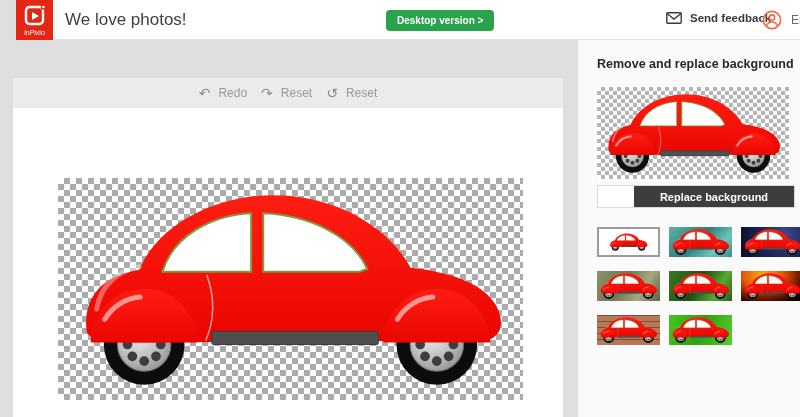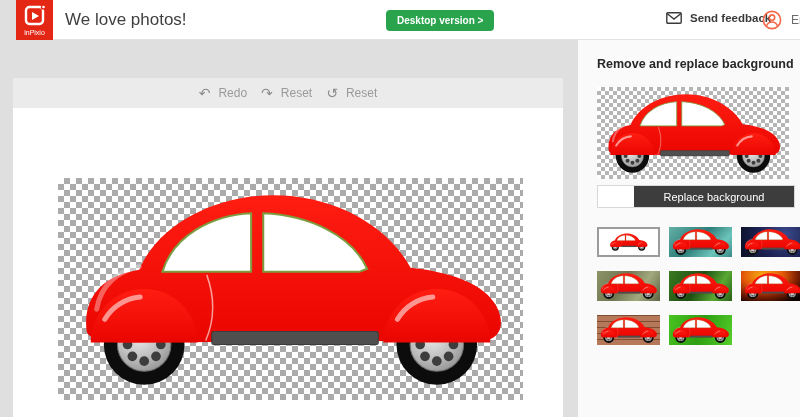--- a/index.html
+++ b/index.html
@@ -42,21 +42,21 @@
 
   
   .sidebar { position:absolute; left:578px; top:40px; width:222px; height:377px; background:#fafafa;padding-left:32px; }
   .sb-title { position:absolute; left:19px; top:17px; font-size:12.5px; font-weight:bold; color:#272727; }
   .preview { position:absolute; left:19px; top:47px; width:192px; height:92px;
     background:repeating-conic-gradient(#b5b5b5 0% 25%, #ffffff 0% 50%);
     background-size:8px 8px; }
   .tabs { position:absolute; left:19px; top:145px; width:198px; height:23px;
     display:flex; border:1px solid #d8d8d8; background:#ffffff; }
   .tab { flex:1 1 0; display:flex; align-items:center; justify-content:center;
-    font-size:11px; font-weight:normal; color:#3d3d3d; cursor:pointer; background:#ffffff;margin-left:36px; }
+    font-size:11px; font-weight:bold; color:#3d3d3d; cursor:pointer; background:#ffffff;margin-left:36px; }
   .tab.active { background:#3d3d3d; color:#ffffff; }
   .thumb-grid { position:absolute; left:19px; top:187px; width:200px;
     display:grid; grid-template-columns:63px 63px 63px; grid-auto-rows:30px;
     column-gap:9px; row-gap:14px; }
   .thumb { position:relative; width:63px; height:30px; cursor:pointer; overflow:hidden; }
   .thumb.selected { border:2px solid #9b9b9b; background:#fff; padding:3px; }
   .thumb.selected .thumb-inner { position:absolute; inset:3px; }
   .thumb-inner { position:absolute; inset:0; }
   .thumb-inner svg { position:absolute; inset:0; width:100%; height:100%; }
 

